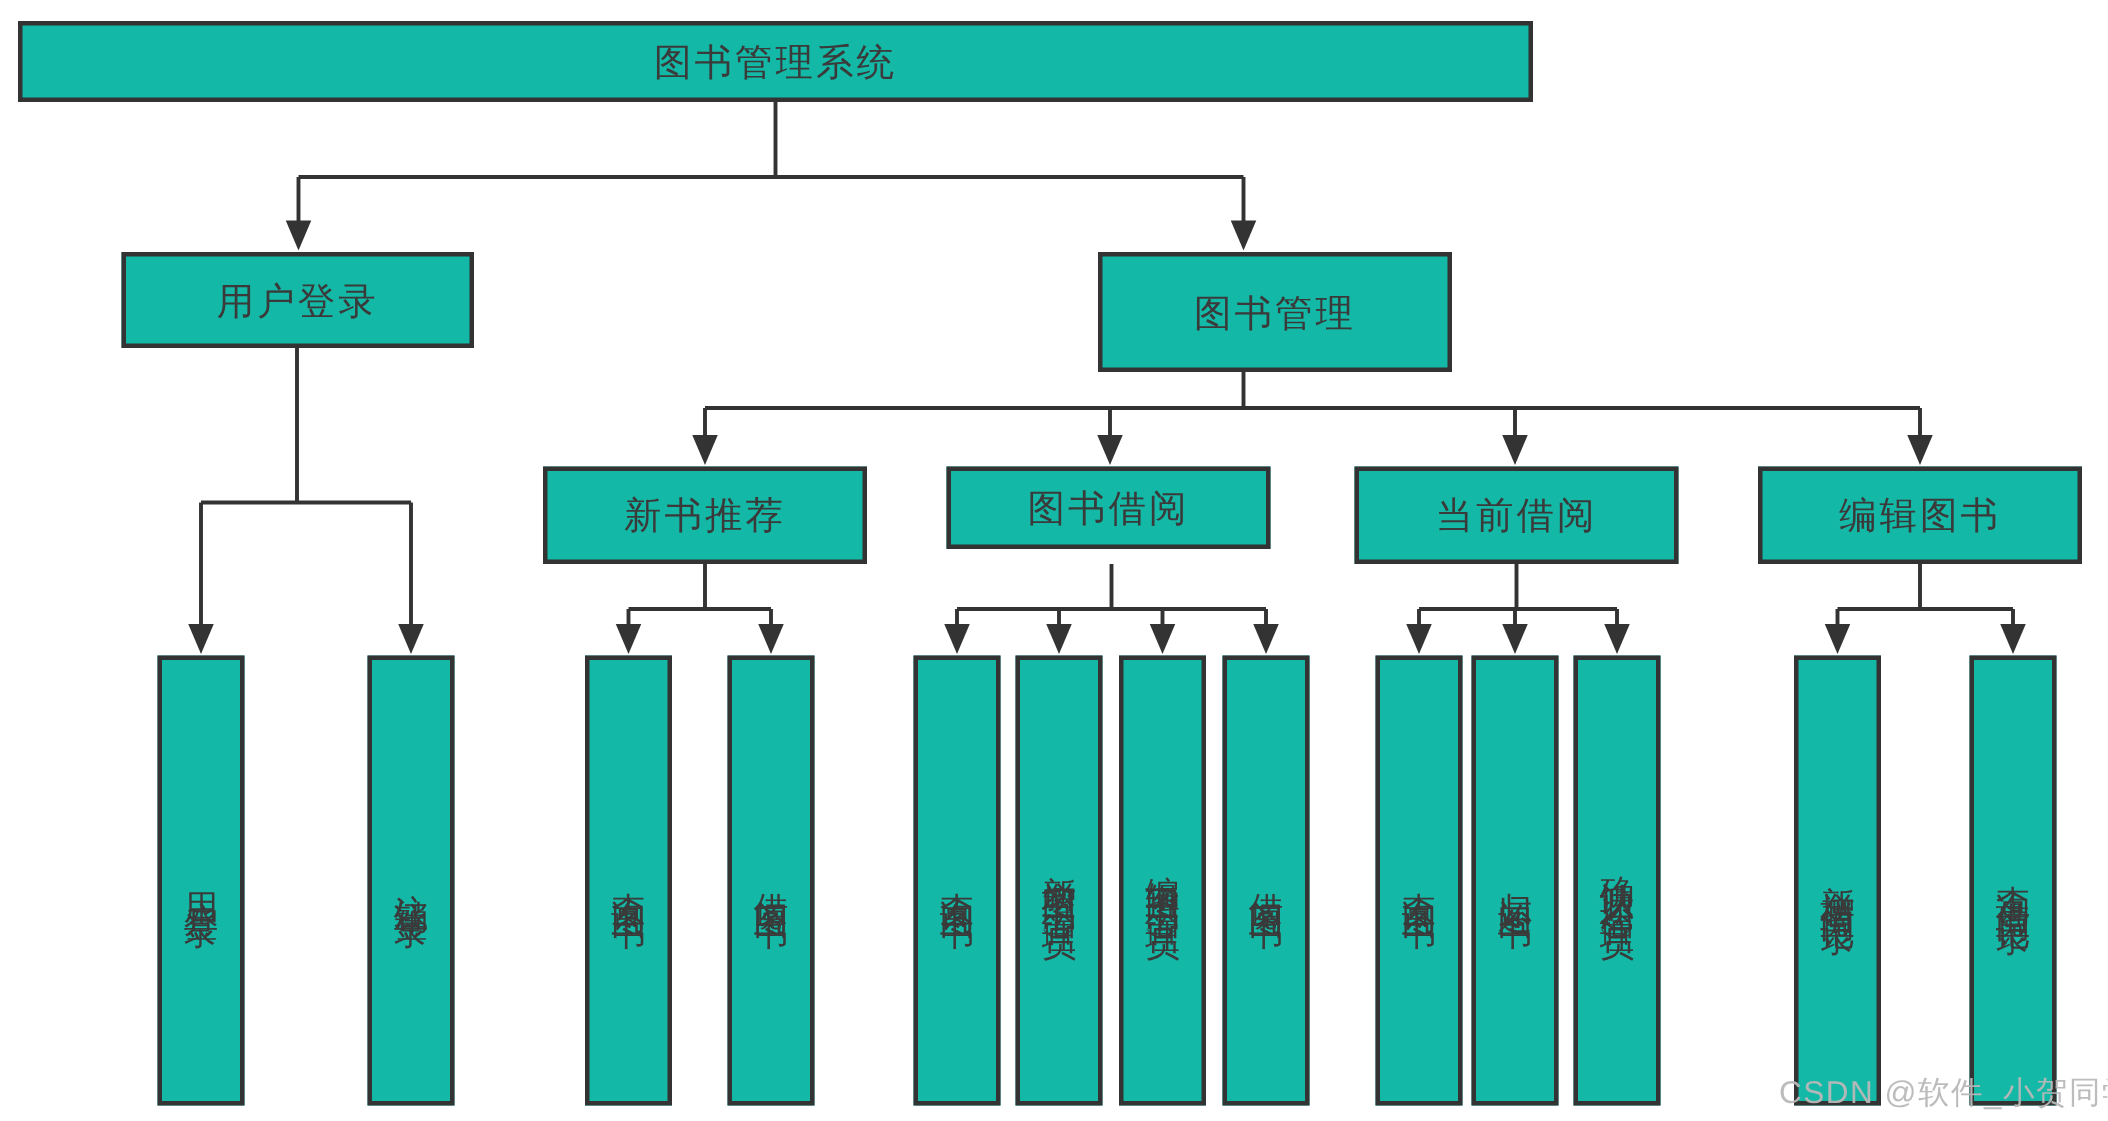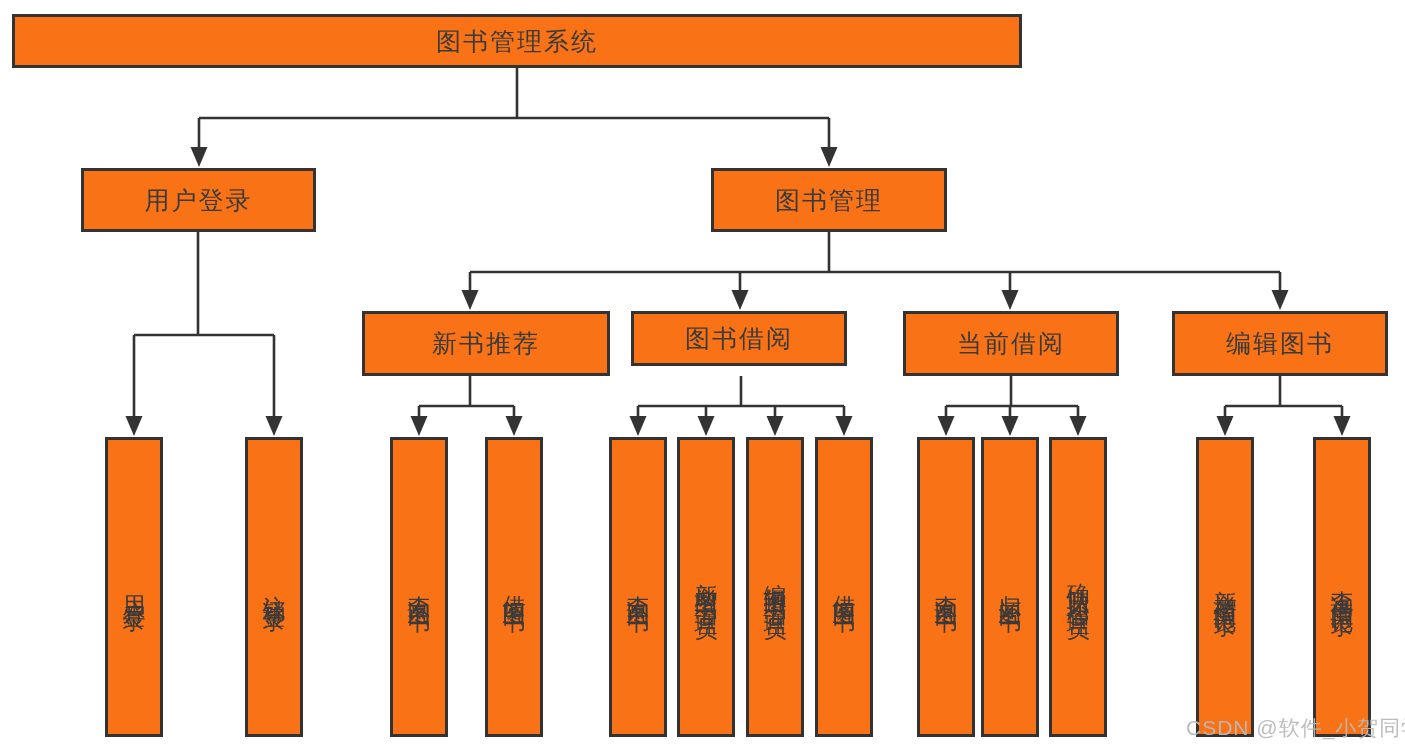--- a/index.html
+++ b/index.html
@@ -9,21 +9,21 @@
     background: #ffffff;
     font-family: "Liberation Sans", "DejaVu Sans", sans-serif;
     overflow: hidden;
   }
   * { box-sizing: border-box; }
   #connectors {
     position: absolute; left: 0; top: 0; z-index: 0;
   }
   .node {
     position: absolute;
-    background: #f97316;
+    background: #14b8a6;
     border: 3px solid #333333;
     color: #3a3a3a;
     display: flex;
     align-items: center;
     justify-content: center;
     z-index: 1;
   }
   .node.h span {
     font-size: 25px;
     letter-spacing: 2px;
@@ -90,25 +90,25 @@
   </g>
 </svg>
 
 <div class="node h" style="left:12px; top:14px; width:1010px; height:54px;">
   <span>图书管理系统</span>
 </div>
 
 <div class="node h" style="left:81px; top:168px; width:235px; height:64px;">
   <span>用户登录</span>
 </div>
-<div class="node h" style="left:711px; top:168px; width:236px; height:64px;">
+<div class="node h" style="left:732px; top:168px; width:236px; height:80px;">
   <span>图书管理</span>
 </div>
 
-<div class="node h" style="left:362px; top:311px; width:248px; height:65px;">
+<div class="node h" style="left:362px; top:311px; width:216px; height:65px;">
   <span>新书推荐</span>
 </div>
 <div class="node h" style="left:631px; top:311px; width:216px; height:55px;">
   <span>图书借阅</span>
 </div>
 <div class="node h" style="left:903px; top:311px; width:216px; height:65px;">
   <span>当前借阅</span>
 </div>
 <div class="node h" style="left:1172px; top:311px; width:216px; height:65px;">
   <span>编辑图书</span>

